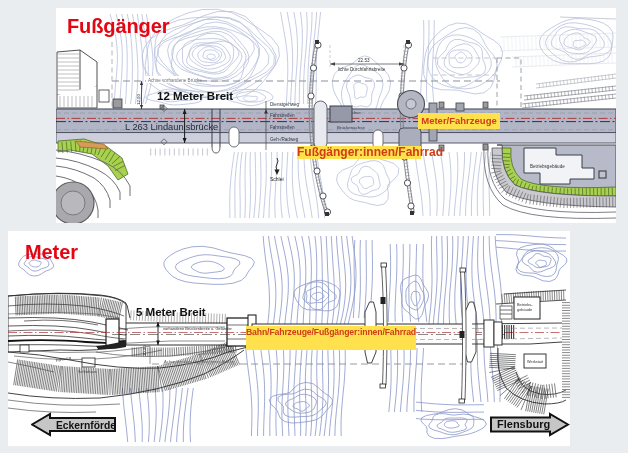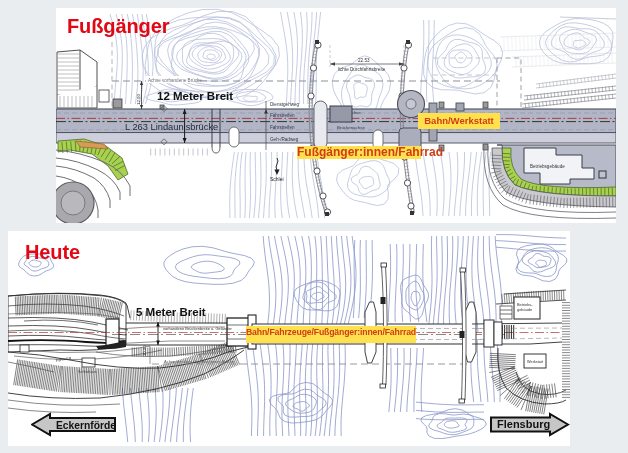--- a/index.html
+++ b/index.html
@@ -1229,27 +1229,27 @@
         <line x1="570.0" y1="386.8" x2="562.0" y2="386.8"></line>
         <line x1="570.0" y1="389.5" x2="562.0" y2="389.5"></line>
         <line x1="570.0" y1="392.1" x2="562.0" y2="392.1"></line>
         <line x1="570.0" y1="394.7" x2="562.0" y2="394.7"></line>
         <line x1="570.0" y1="397.4" x2="562.0" y2="397.4"></line>
       </g>
     </svg></div>
 
 <div class="h1" style="left:67px;top:15px;">Fußgänger</div>
 
-<div class="h1" style="left:25px;top:241px;">Heute</div>
+<div class="h1" style="left:25px;top:241px;">Meter</div>
 
-<div class="ylab" style="left:418px;top:113px;width:82px;height:16px;font-size:9.5px;line-height:16px;">Bahn/Werkstatt</div>
+<div class="ylab" style="left:418px;top:113px;width:82px;height:16px;font-size:9.5px;line-height:16px;">Meter/Fahrzeuge</div>
 
 <div class="ylab" style="left:297px;top:146px;width:124px;height:13px;font-size:12px;line-height:13px;">Fußgänger:innen/Fahrrad</div>
 
-<div class="ylab" style="left:246px;top:326px;width:170px;height:17px;font-size:8.7px;line-height:13px;letter-spacing:-0.15px;">Bahn/Fahrzeuge/Fußgänger:innen/Fahrrad</div>
+<div class="ylab" style="left:246px;top:326px;width:170px;height:24px;font-size:8.7px;line-height:13px;letter-spacing:-0.15px;">Bahn/Fahrzeuge/Fußgänger:innen/Fahrrad</div>
 
 <svg class="sign" style="left:31px;top:410px;position:absolute" width="90" height="30" viewBox="0 0 90 30">
 <path d="M1,14.5 L19,4 L19,8 L84,8 L84,21 L19,21 L19,25 Z" fill="#c6c6c6" stroke="#111" stroke-width="2"></path>
 <text x="25" y="18.6" font-size="10.3" font-weight="bold" fill="#111" font-family="Liberation Sans,sans-serif">Eckernförde</text>
 </svg>
 
 <svg class="sign" style="left:489px;top:409px;position:absolute" width="82" height="32" viewBox="0 0 82 32">
 <path d="M79,15.5 L61,5 L61,8.5 L2,8.5 L2,22.5 L61,22.5 L61,26 Z" fill="#c6c6c6" stroke="#111" stroke-width="2"></path>
 <text x="8" y="19.3" font-size="11" font-weight="bold" fill="#111" font-family="Liberation Sans,sans-serif">Flensburg</text>
 </svg>

